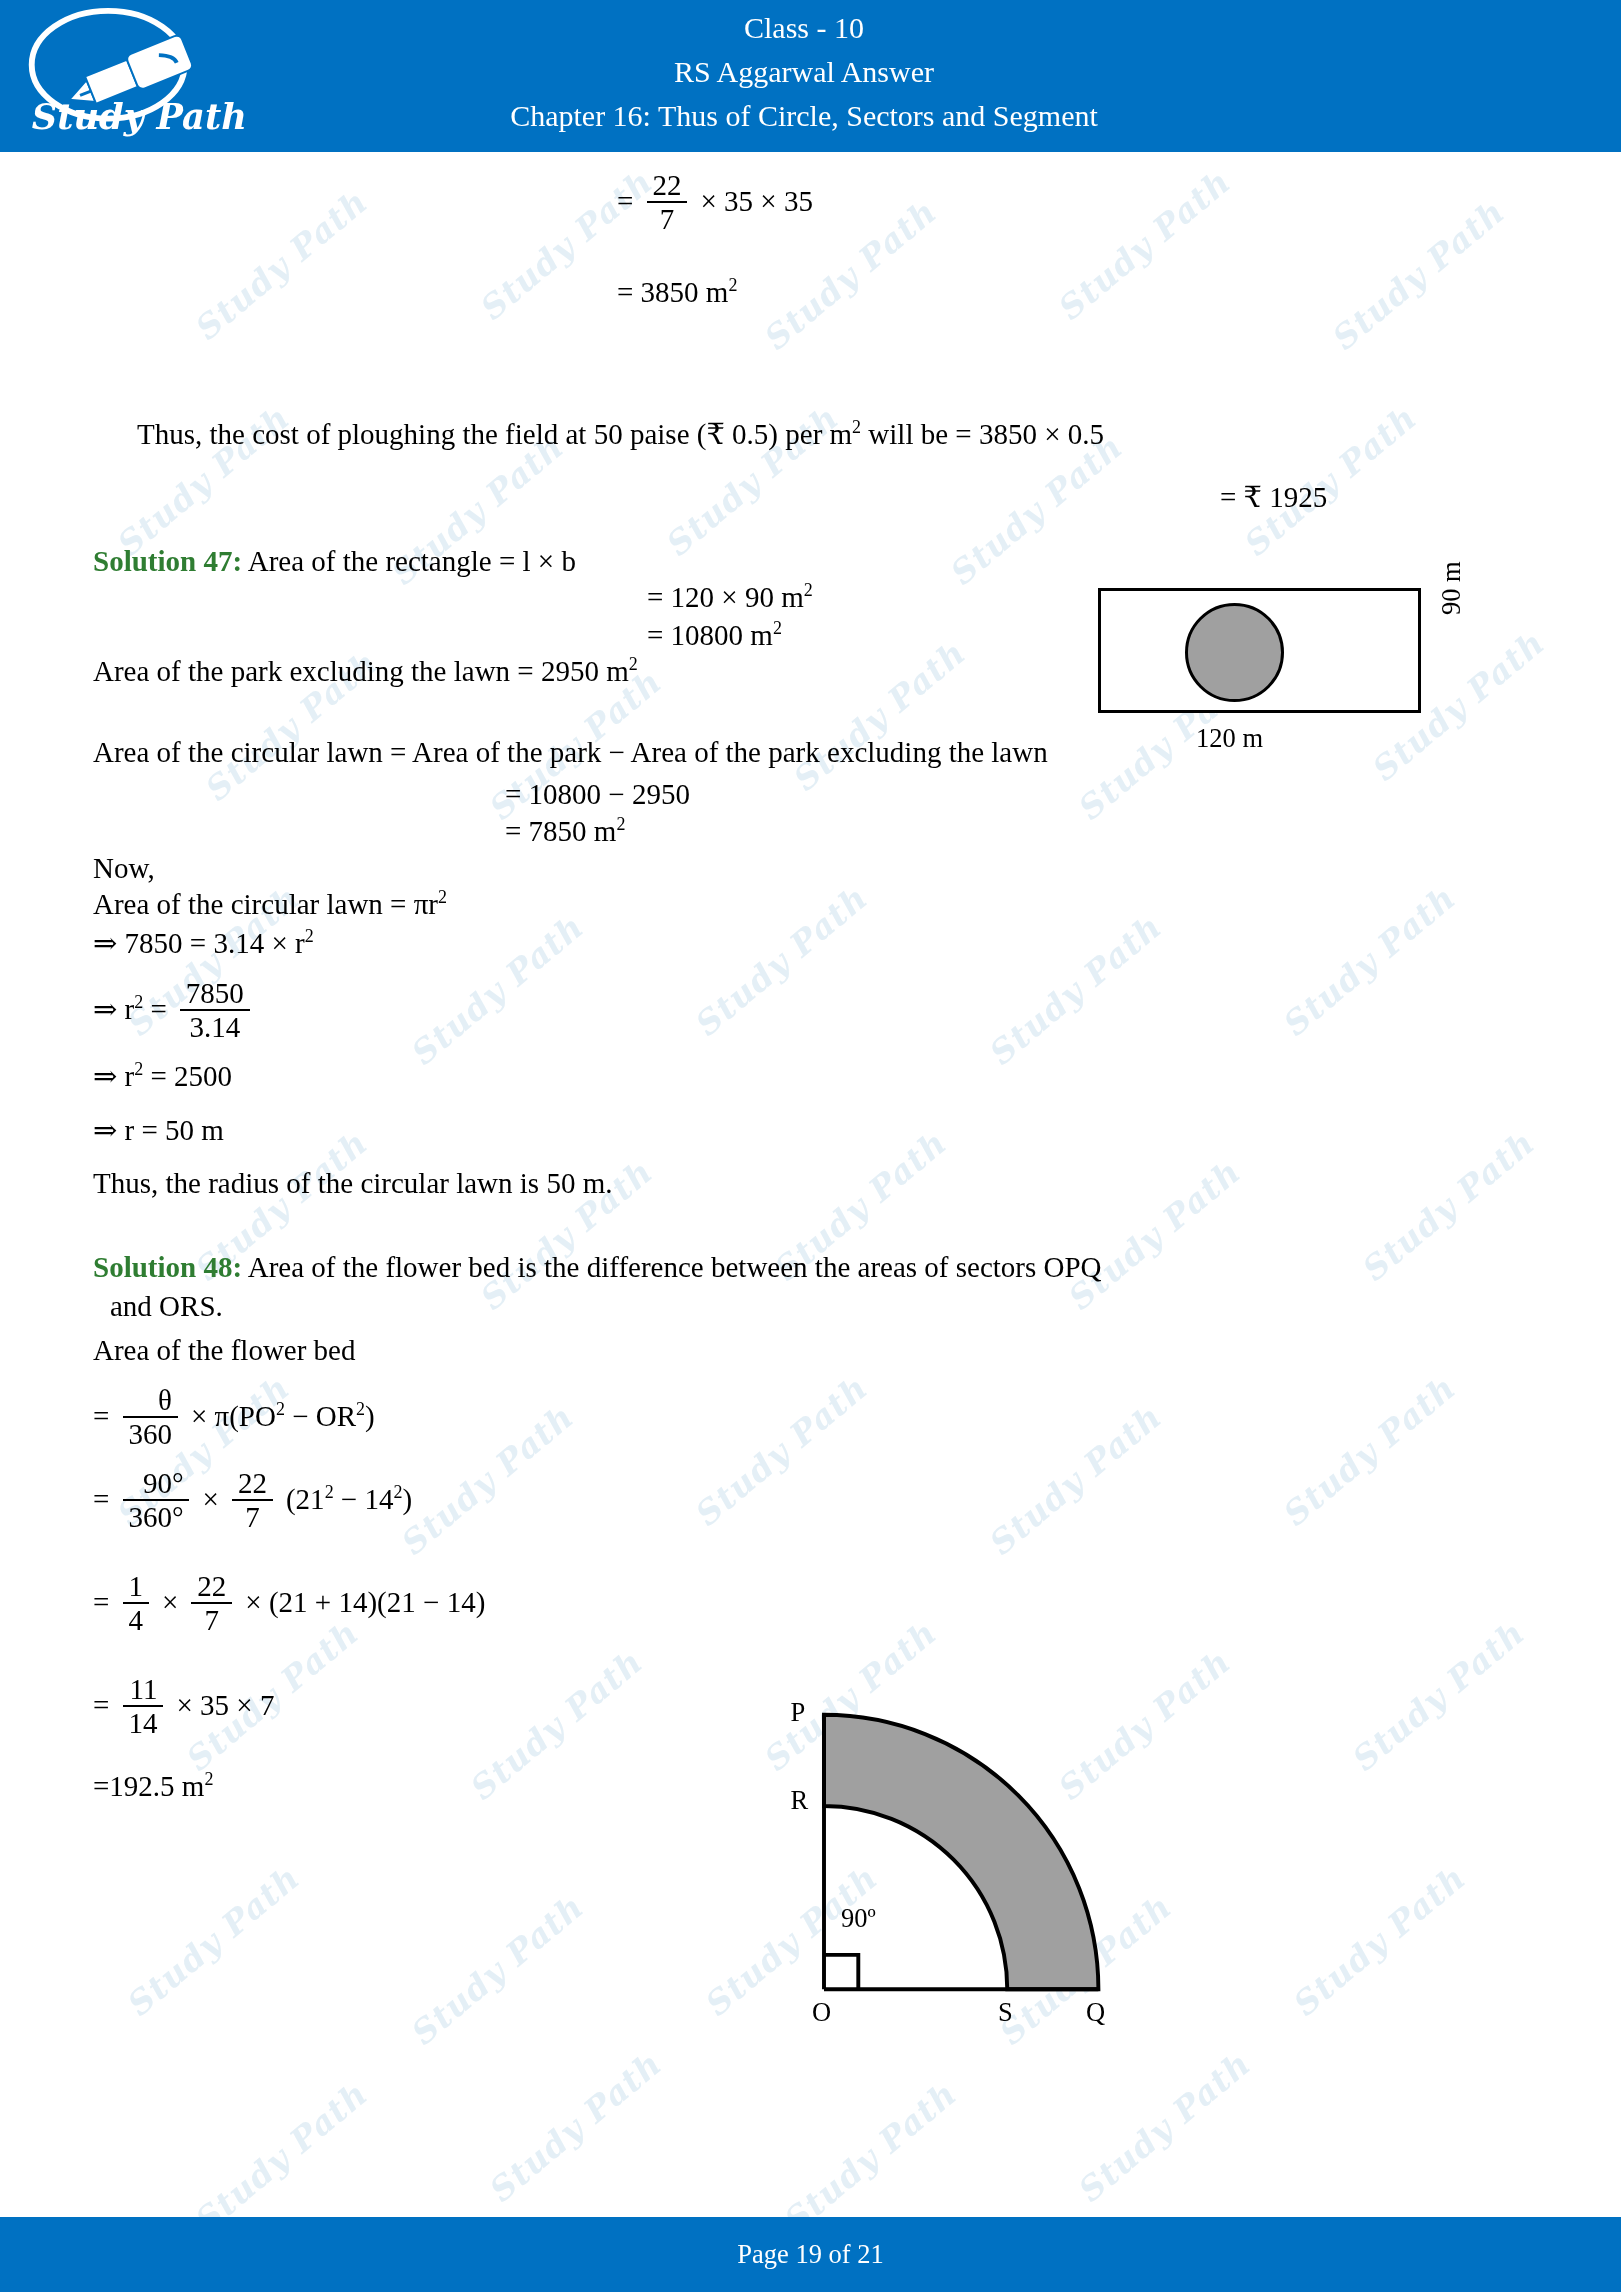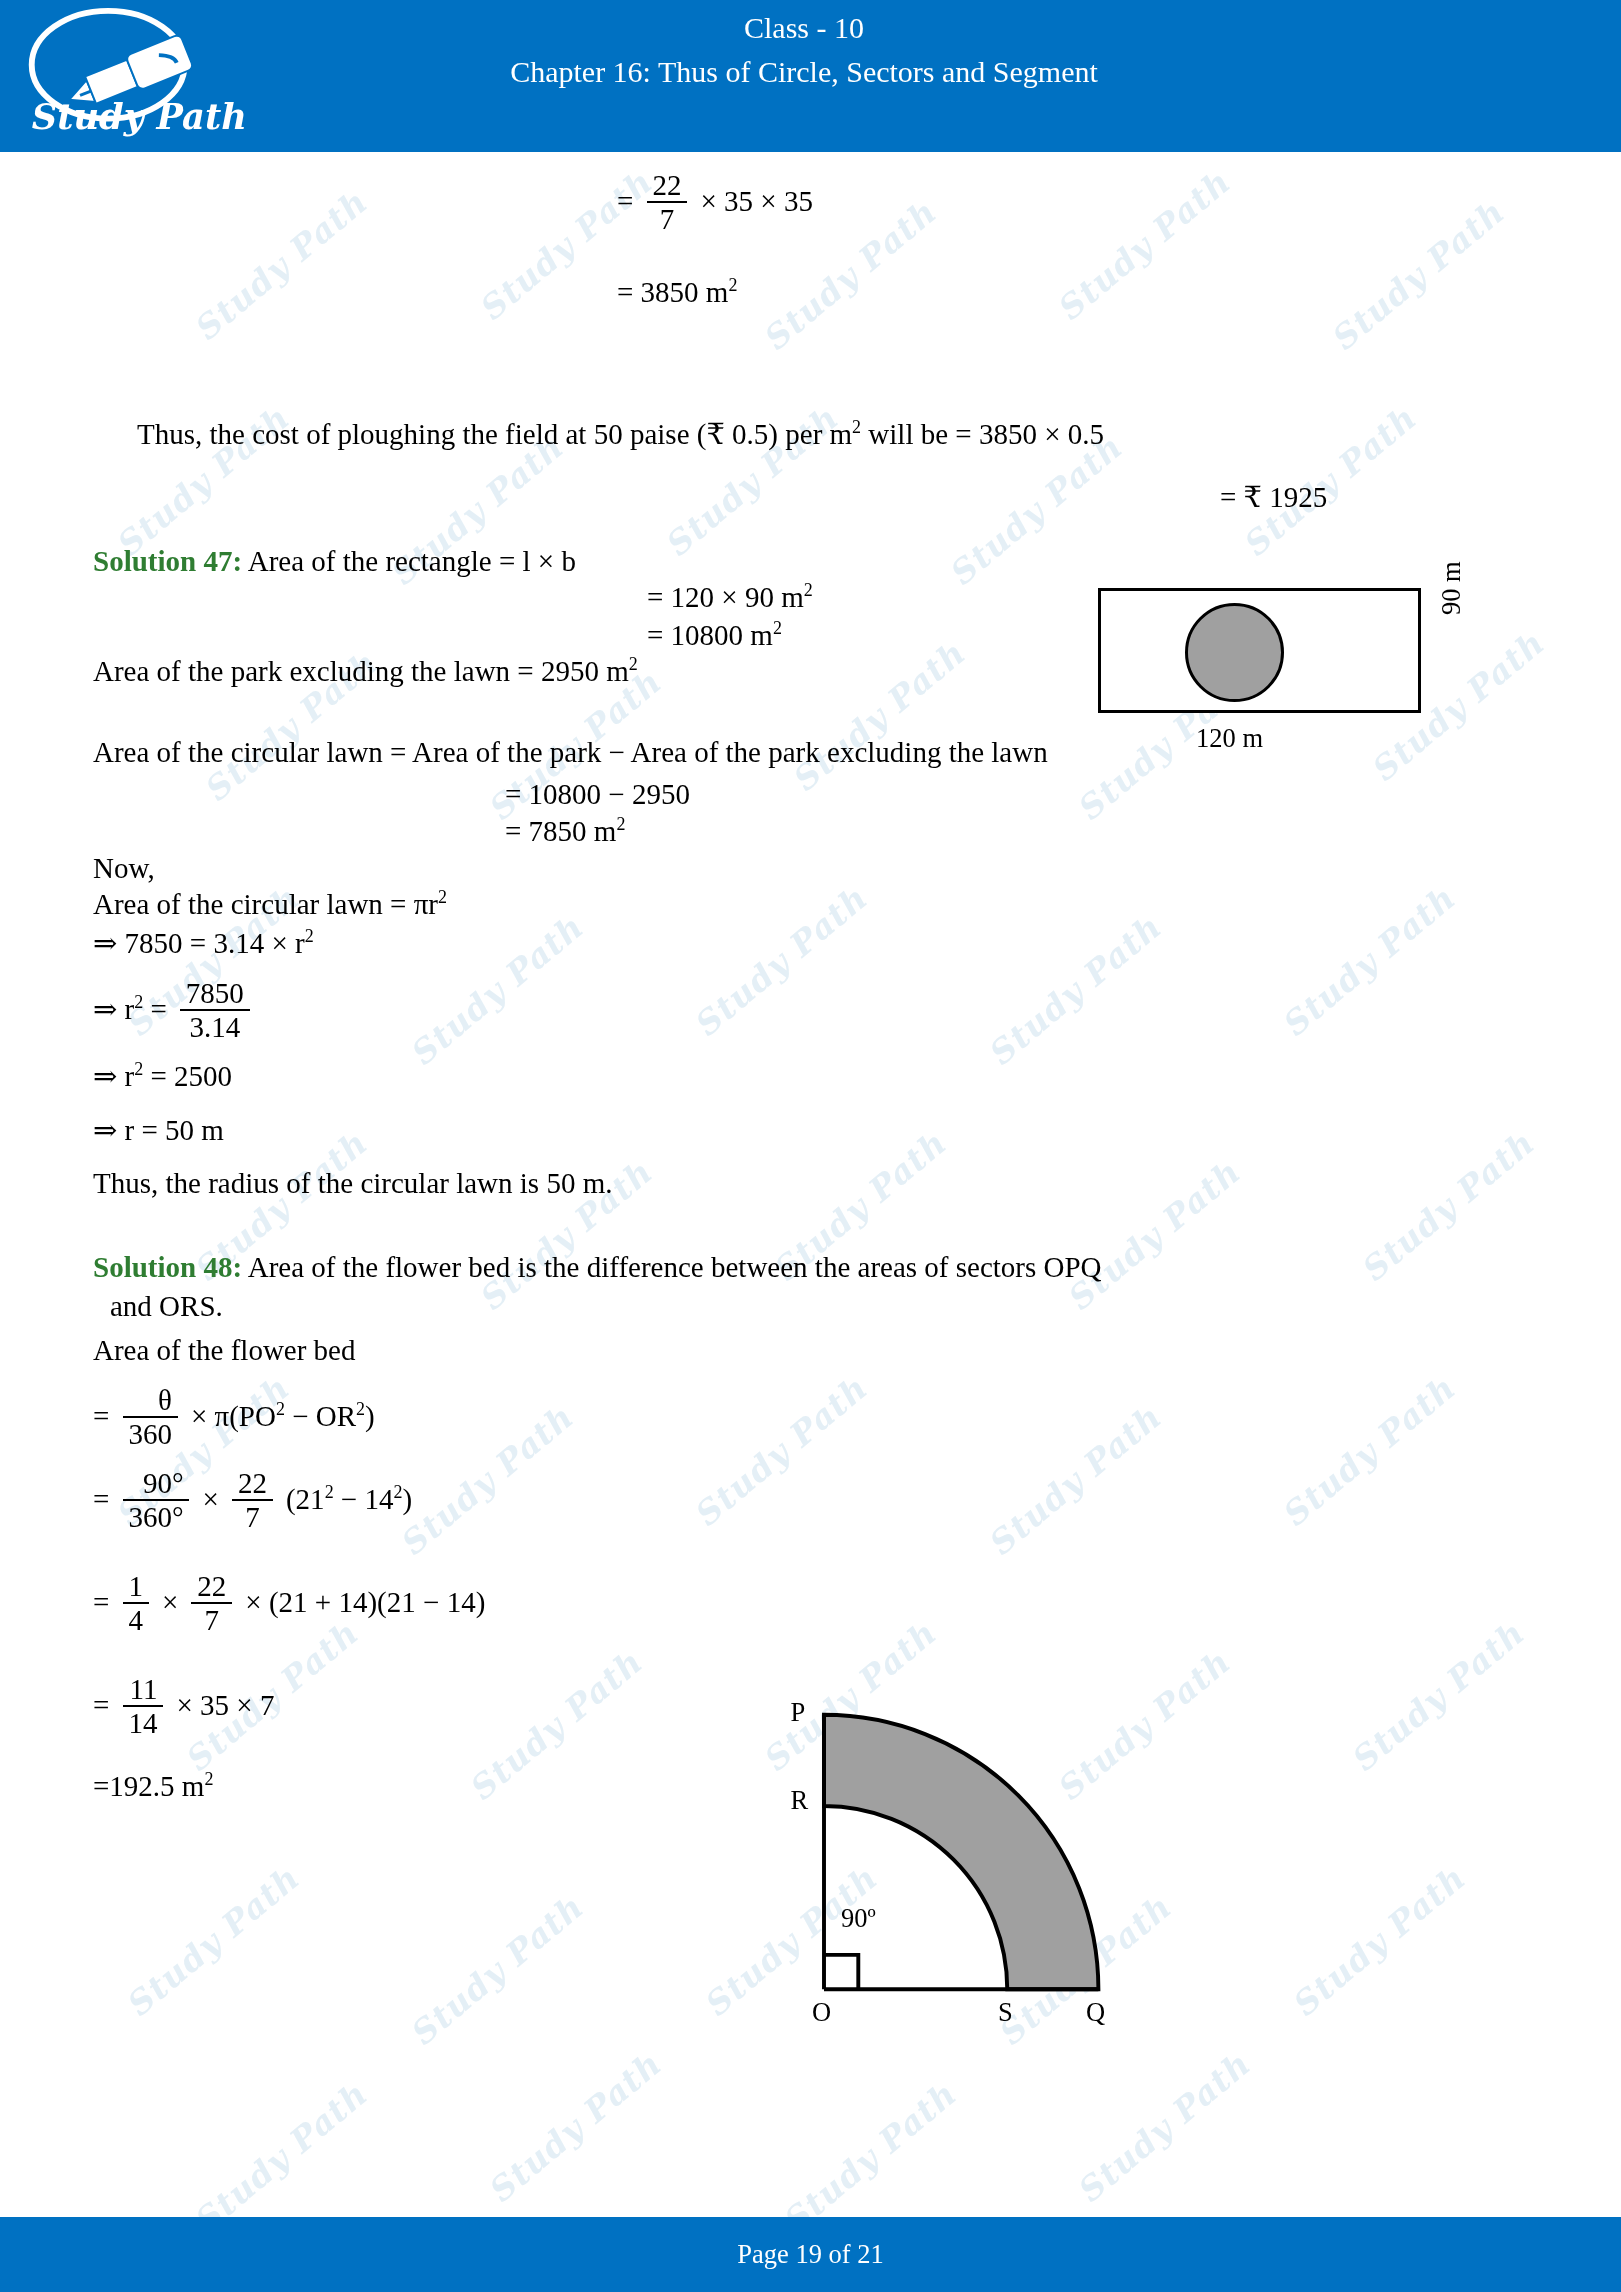--- a/index.html
+++ b/index.html
@@ -261,20 +261,21 @@
           <rect x="116" y="58" width="60" height="38" rx="6" fill="#ffffff" stroke="#0071c2" stroke-width="2"></rect>
           <path d="M148 70 q14 6 14 14" fill="none" stroke="#0071c2" stroke-width="4"></path>
           <line x1="58" y1="78" x2="70" y2="78" stroke="#0071c2" stroke-width="3"></line>
         </g>
         <text x="14" y="128" font-family="DejaVu Serif, serif" font-style="italic" font-weight="700" font-size="36" fill="#ffffff">Study Path</text>
       </svg>
     </div>
 
     <div class="header-titles">
       <div class="l1">Class - 10</div>
+      <div class="l2">RS Aggarwal Answer</div>
       <div class="l3">Chapter 16: Thus of Circle, Sectors and Segment</div>
     </div>
   </div>
 
   <div class="content">
 
     <div class="line" style="left:617px; top:19.6px;">
       <span>=</span>
       <span class="frac">
         <span class="num">22</span>

